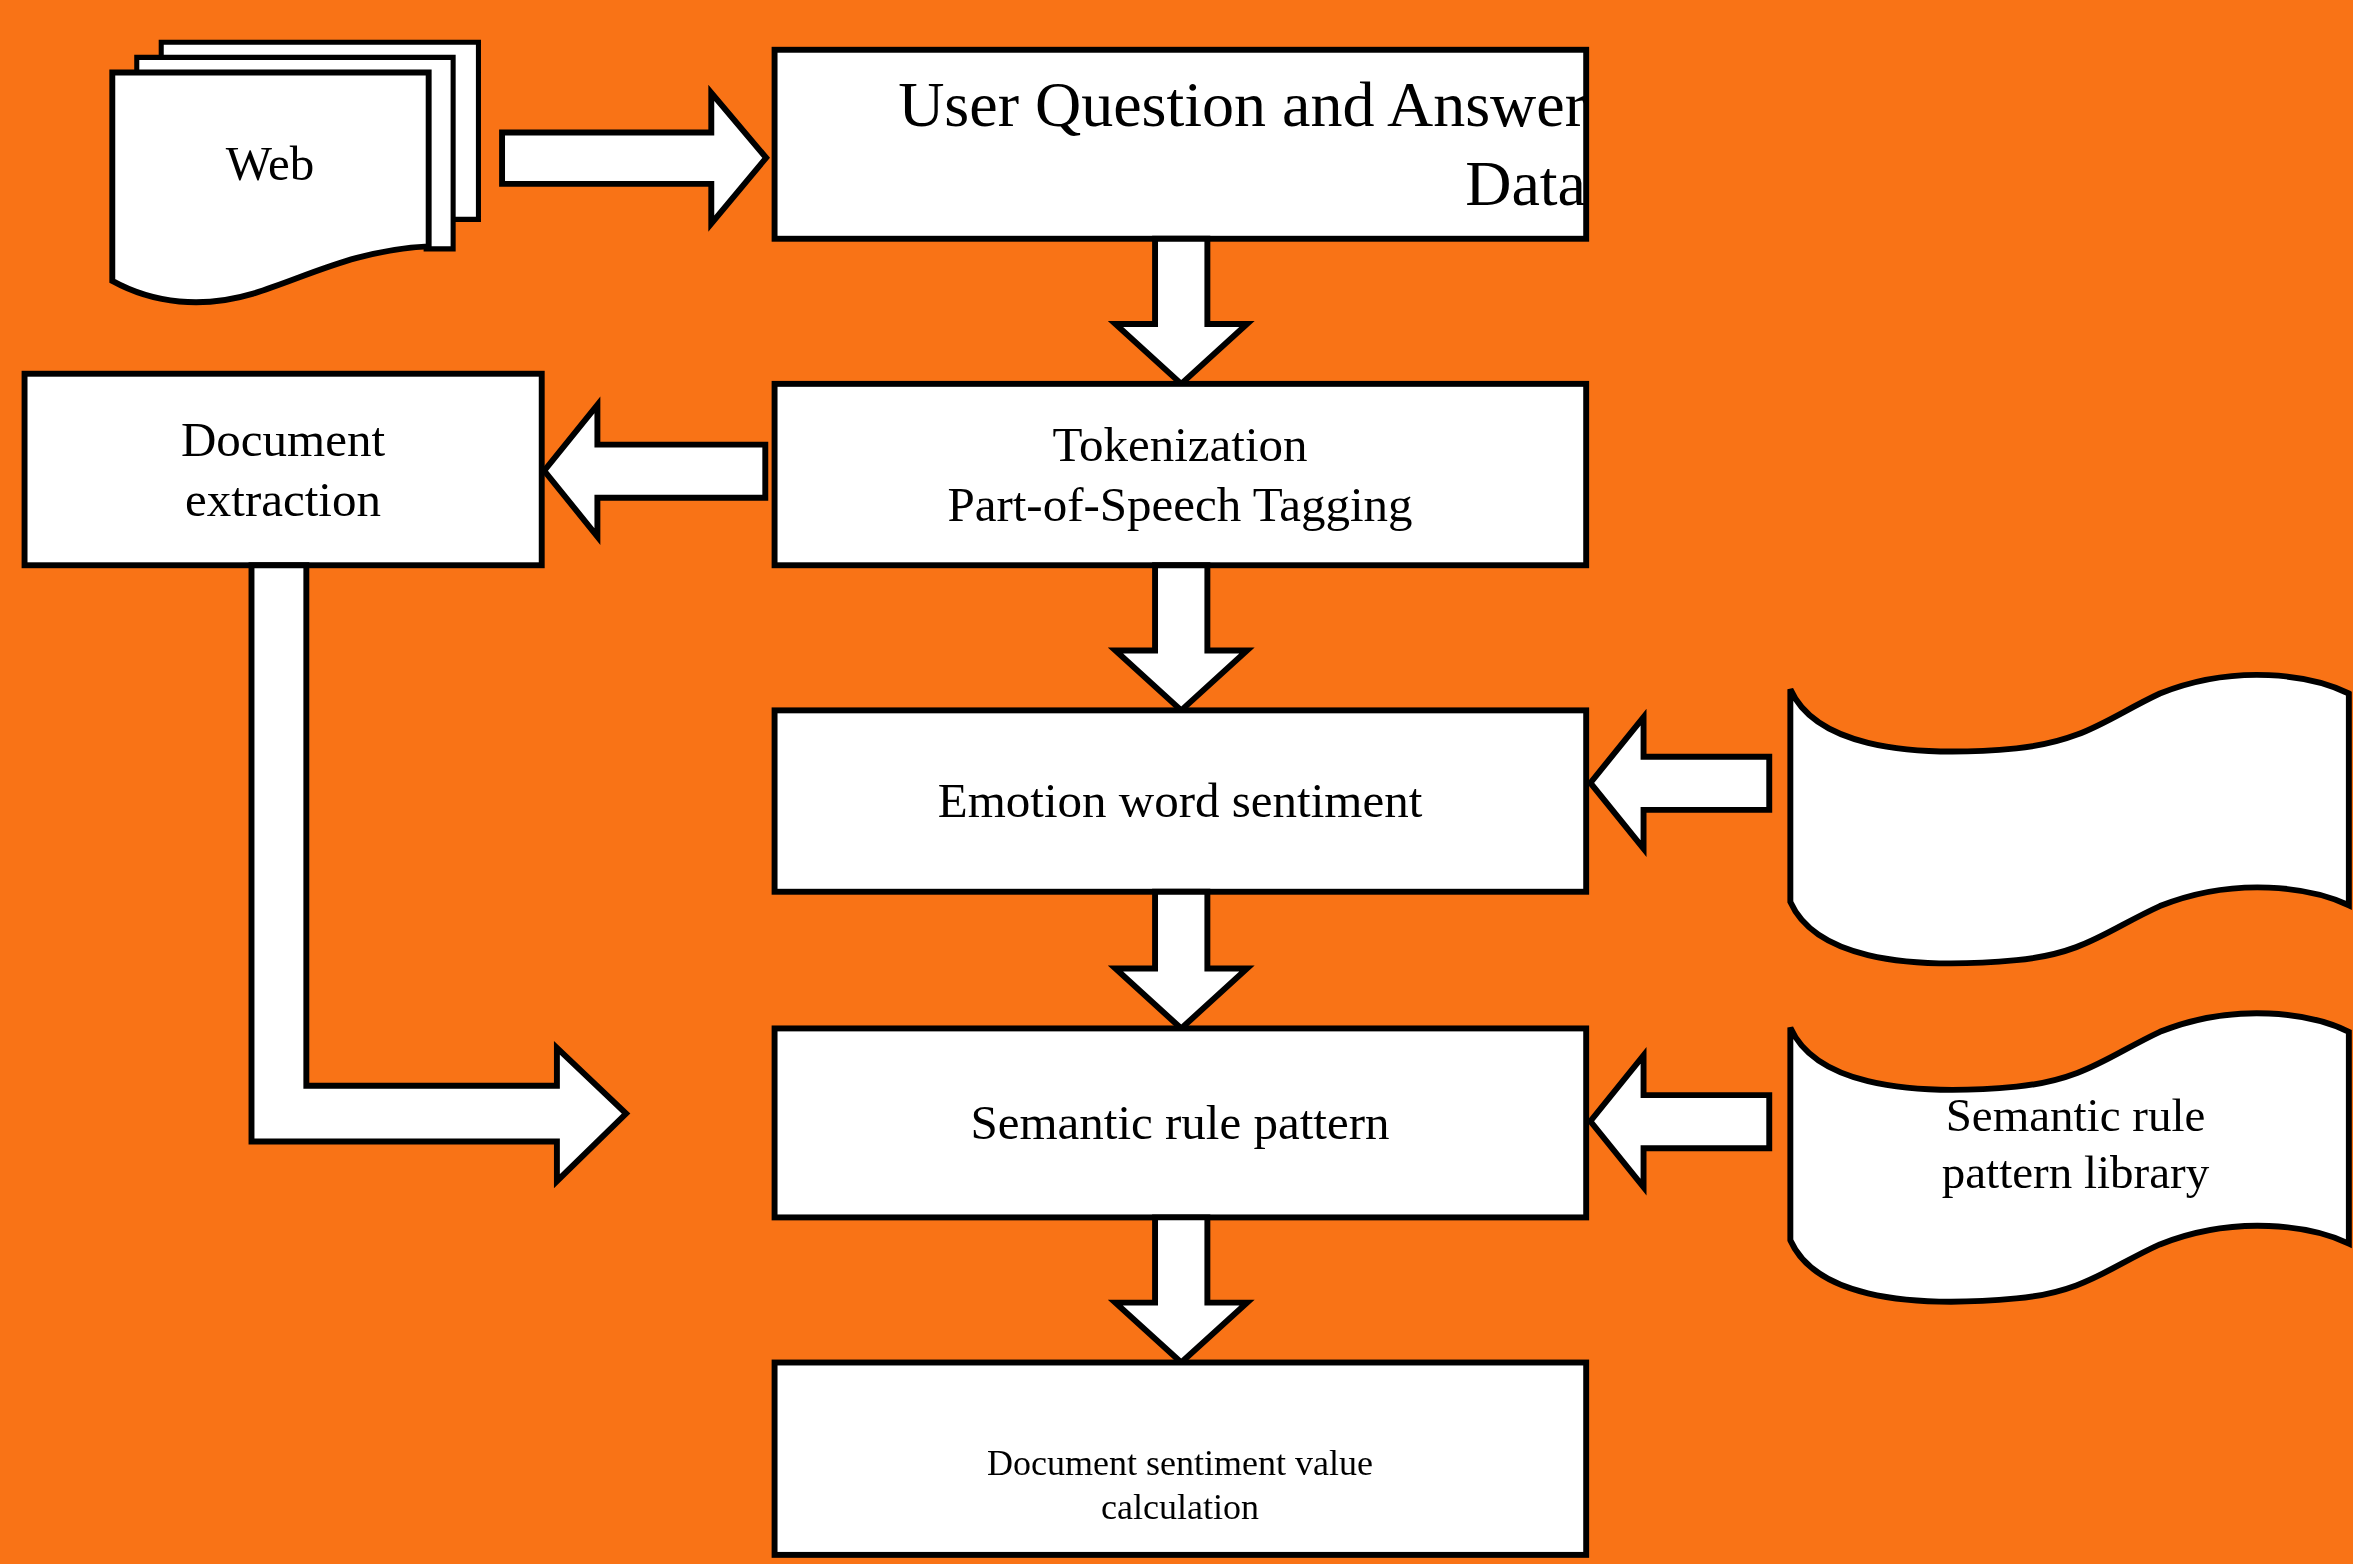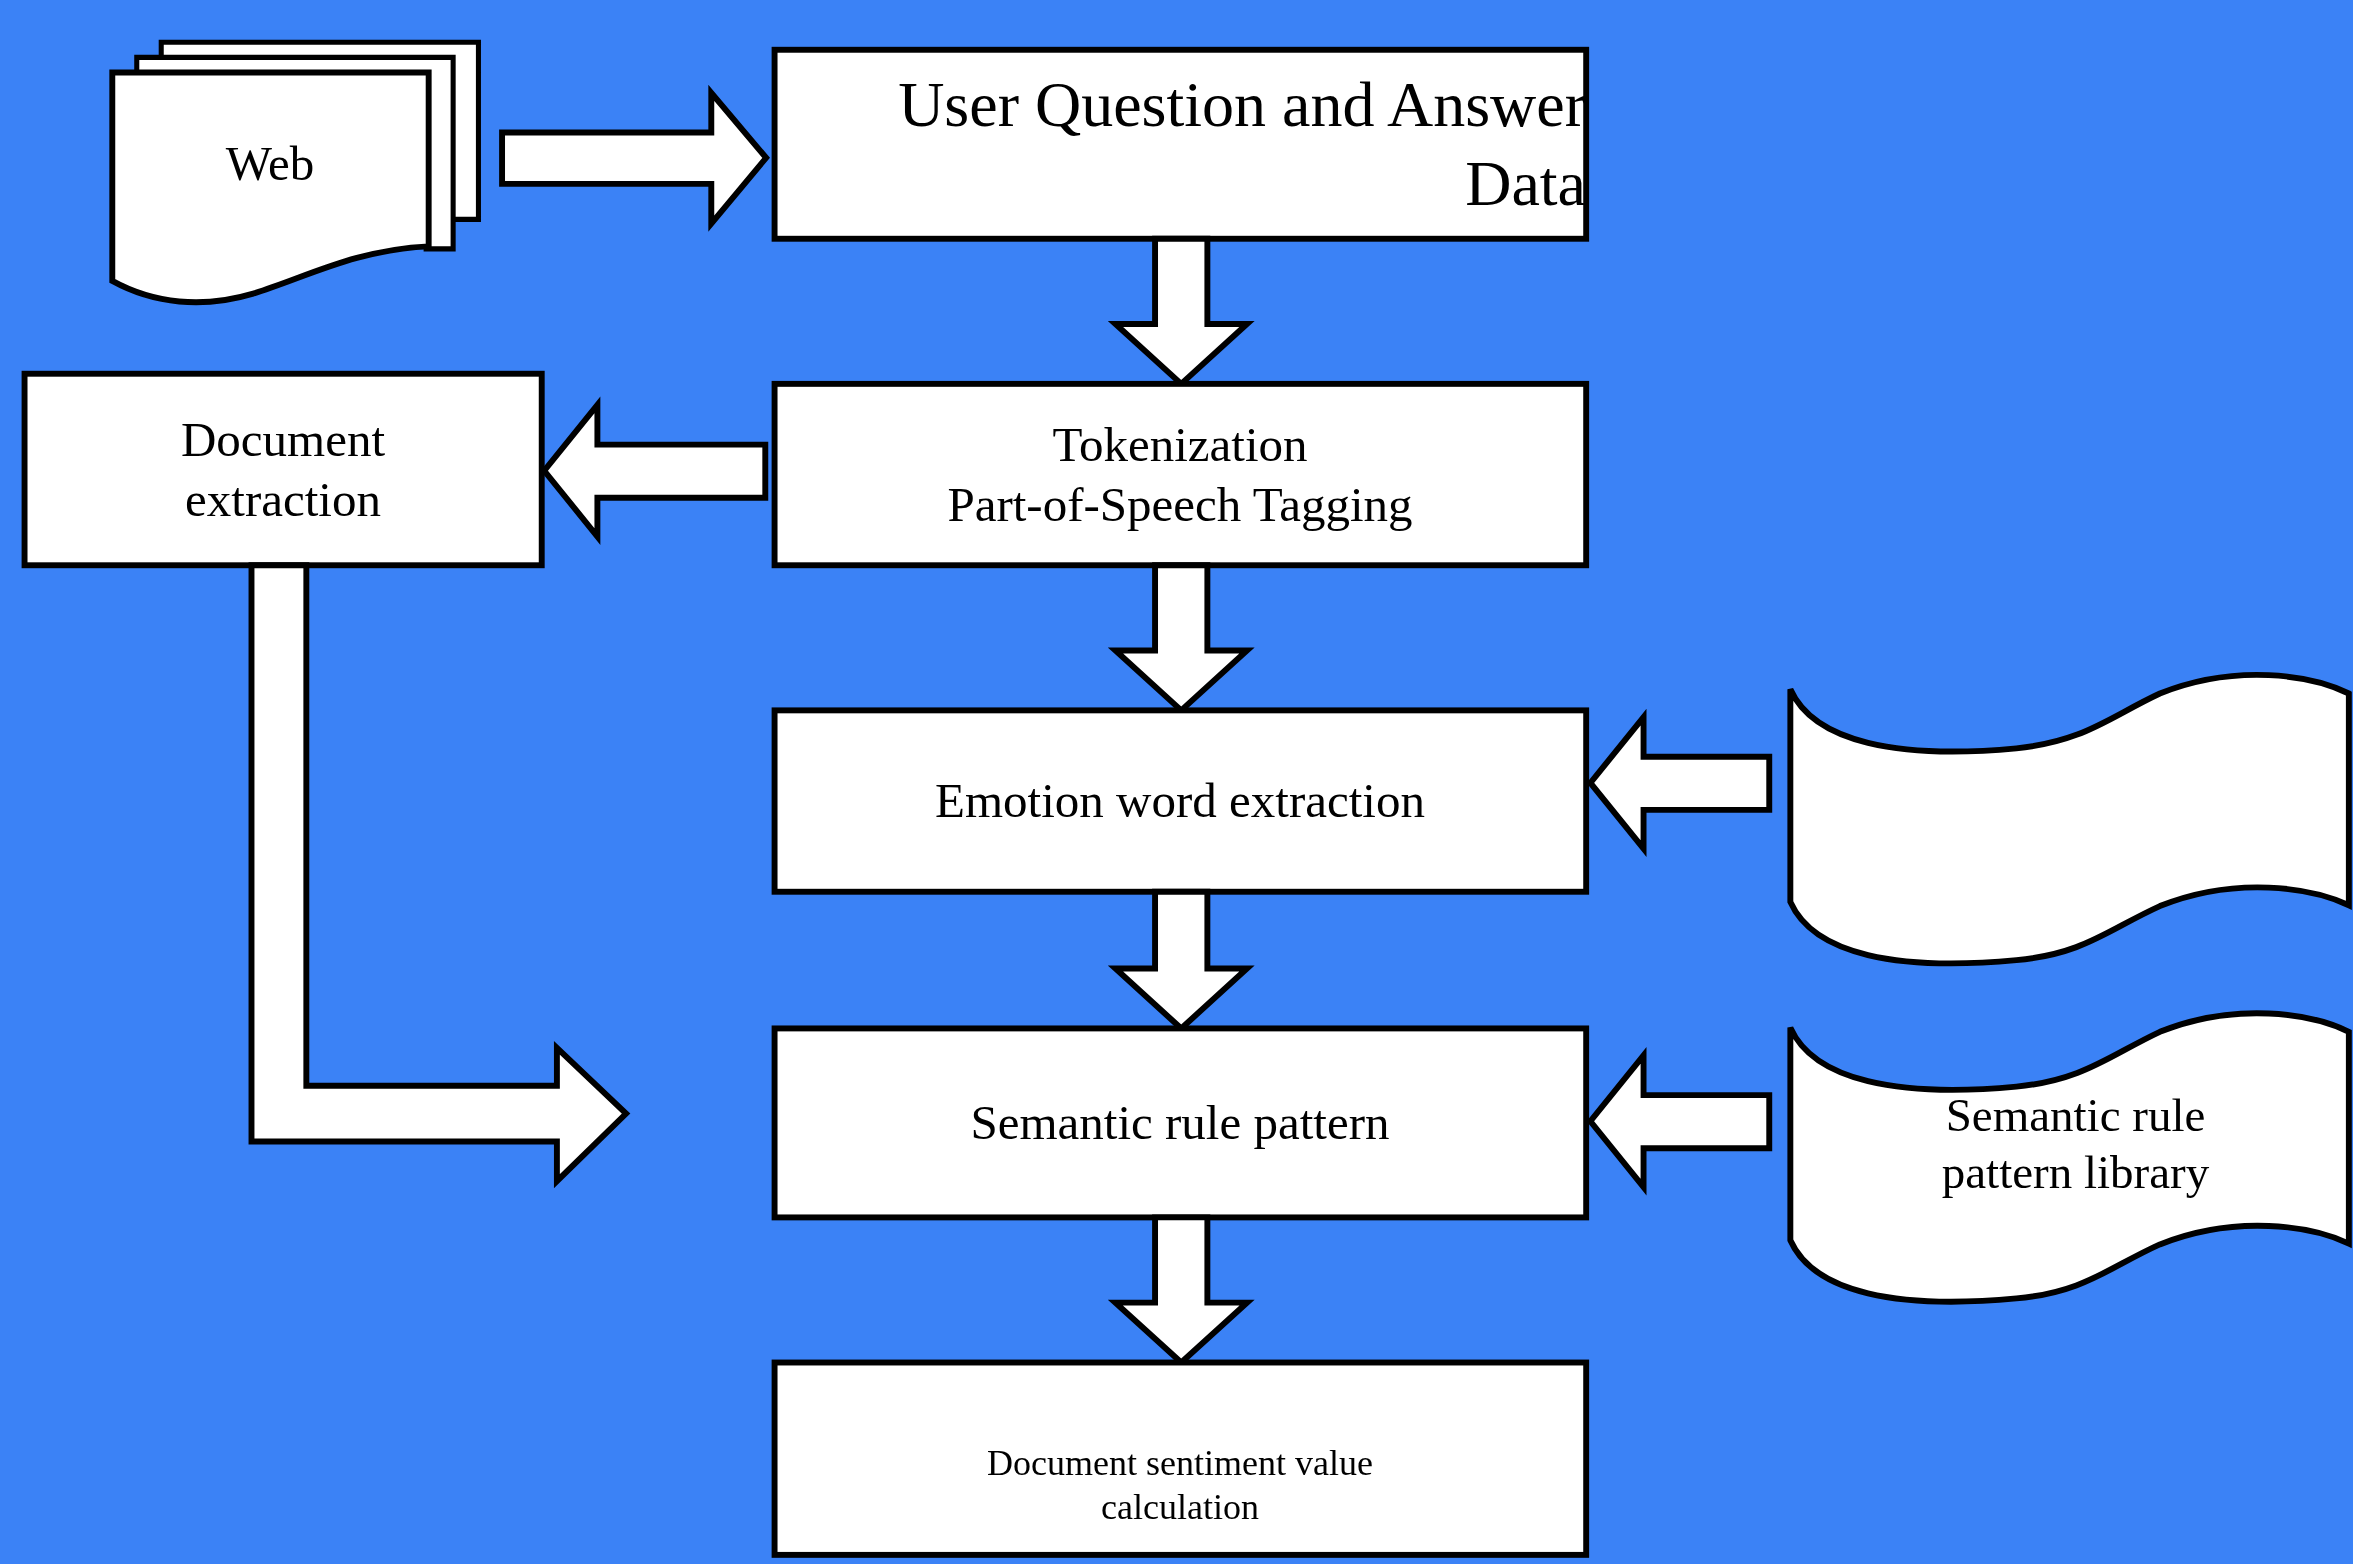--- a/index.html
+++ b/index.html
@@ -1,18 +1,18 @@
 <!DOCTYPE html>
 <html style="font-size:13.5px"><head>
 <meta charset="utf-8">
 <style>
   html,body{margin:0;padding:0;background:#ffffff;}
   body{width:2354px;height:1565px;overflow:hidden;
        font-family:"Liberation Serif","DejaVu Serif",serif;}
-  #stage{position:relative;width:2354px;height:1565px;background:#3b82f6;}
+  #stage{position:relative;width:2354px;height:1565px;background:#f97316;}
   svg#flow{position:absolute;left:0;top:0;width:2354px;height:1565px;}
   .shape{fill:#ffffff;stroke:#000000;stroke-width:7;stroke-linejoin:miter;}
   .shape-thin{fill:#ffffff;stroke:#000000;stroke-width:6;stroke-linejoin:miter;}
   .arrow{fill:#ffffff;stroke:#000000;stroke-width:7;stroke-linejoin:miter;stroke-linecap:square;}
   .lbl{position:absolute;display:flex;align-items:center;justify-content:center;
        text-align:center;color:#000000;line-height:1.22;
        font-family:"Liberation Serif","DejaVu Serif",serif;font-size:46px;
        letter-spacing:0px;white-space:pre-line;}
 </style>
 </head>
@@ -90,21 +90,21 @@
   <div class="lbl" style="left:112px; top:73px; width:316px; height:181px; font-size:49px;">Web</div>
 
   <div class="lbl" style="left:774px; top:50px; width:812px; height:189px; font-size:64px;text-align:right;">User Question and Answer Data</div>
 
   <div class="lbl" style="left:24.5px; top:374px; width:517px; height:192px; font-size:49px;">Document
 extraction</div>
 
   <div class="lbl" style="left:774px; top:384px; width:812px; height:181px; font-size:49px;">Tokenization
 Part-of-Speech Tagging</div>
 
-  <div class="lbl" style="left:774px; top:710px; width:812px; height:181px; font-size:49px;">Emotion word extraction</div>
+  <div class="lbl" style="left:774px; top:710px; width:812px; height:181px; font-size:49px;">Emotion word sentiment</div>
 
   <div class="lbl" style="left:774px; top:1028px; width:812px; height:189px; font-size:49px;">Semantic rule pattern</div>
 
   <div class="lbl" style="left:774px; top:1390px; width:812px; height:192px; font-size:36px;">Document sentiment value
 calculation</div>
 
 
   <div class="lbl" style="left:1814px; top:1068px; width:523px; height:152px; font-size:47px;">Semantic rule
 pattern library</div>
 

